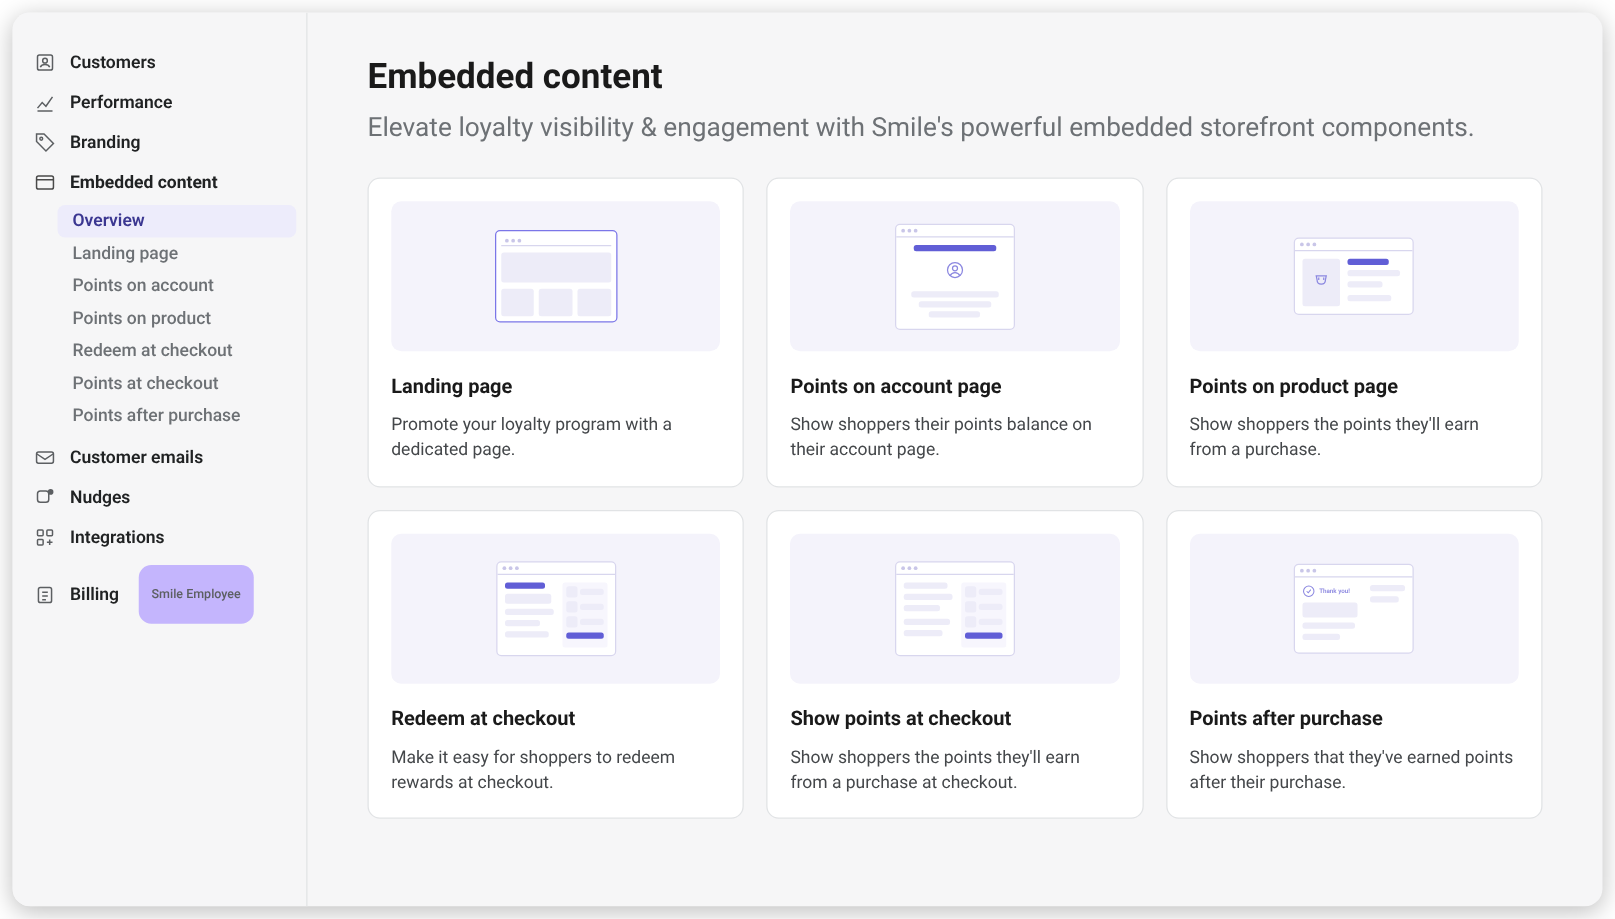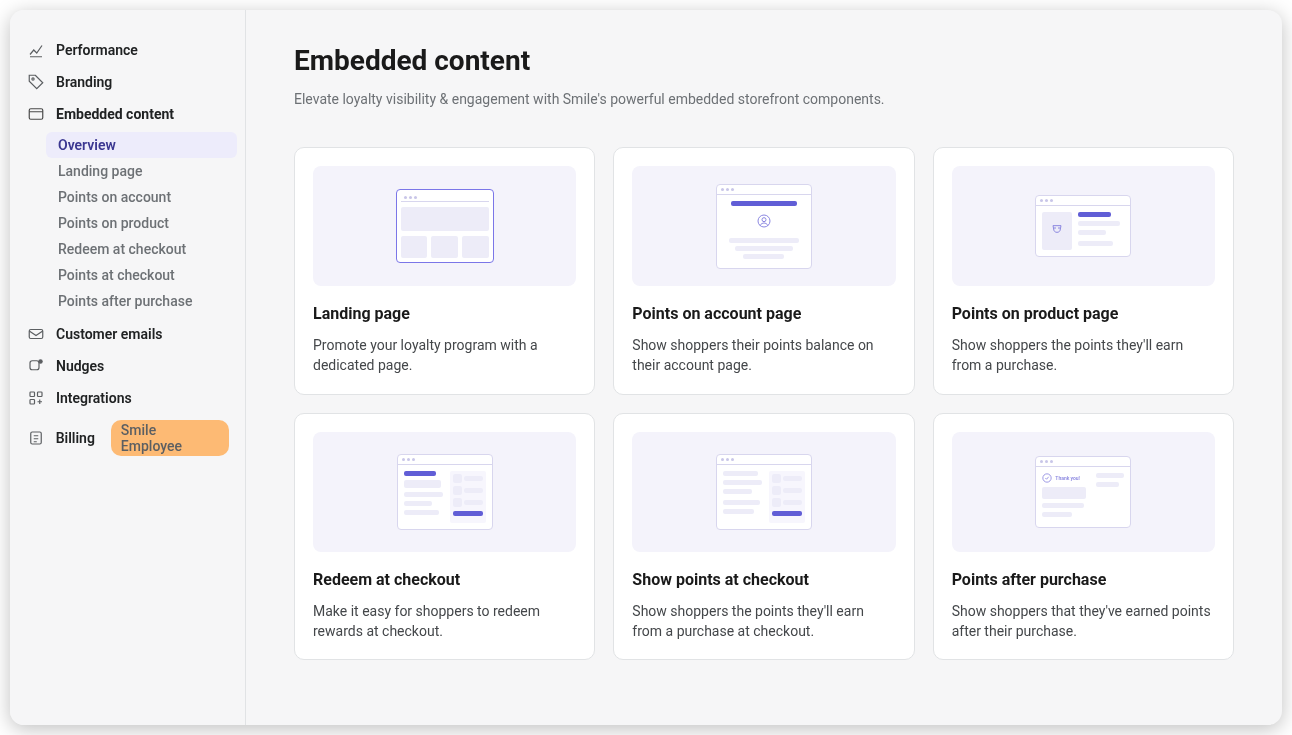--- a/index.html
+++ b/index.html
@@ -59,43 +59,43 @@
   font-weight: 500;
 }
 .sub-item.selected {
   background: #edecfb;
   color: #3b3791;
   font-weight: 600;
   margin-left: 28px;
   padding-left: 12px;
 }
 .badge {
-  background: #fdba74;
+  background: #c4b5fd;
   color: #5c5f62;
-  font-size: 14px;
+  font-size: 10px;
   font-weight: 500;
-  padding: 2px 10px;
+  padding: 18px 10px;
   border-radius: 10px;
   margin-left: 6px;
 }
 .main {
   flex: 1;
   padding: 34px 48px;
   overflow-y: auto;
 }
 .page-title {
   font-size: 28px;
   font-weight: 700;
   color: #1a1a1a;
   margin-bottom: 14px;
 }
 .page-subtitle {
-  font-size: 14px;
+  font-size: 21px;
   color: #6d7175;
-  margin-bottom: 40px;
+  margin-bottom: 27px;
 }
 .cards {
   display: grid;
   grid-template-columns: repeat(3, 1fr);
   gap: 18px;
 }
 .card {
   background: #fff;
   border: 1px solid #e1e3e5;
   border-radius: 10px;
@@ -151,20 +151,30 @@
 </style>
 </head>
 <body>
 
 <div class="frame">
 
   <aside class="sidebar">
 
 
 
+    <div class="nav-item">
+      <span class="nav-icon">
+          <svg viewBox="0 0 24 24">
+            <rect x="4" y="4" width="16" height="16" rx="2"></rect>
+            <circle cx="12" cy="10" r="2.5"></circle>
+            <path d="M7 17c1-2.5 3-3 5-3s4 .5 5 3"></path>
+          </svg>
+        </span>
+      <span>Customers</span>
+    </div>
 
     <div class="nav-item">
       <span class="nav-icon">
           <svg viewBox="0 0 24 24">
             <path d="M4 18l5-6 4 4 7-10"></path>
             <path d="M4 21h16"></path>
           </svg>
         </span>
       <span>Performance</span>
     </div>

